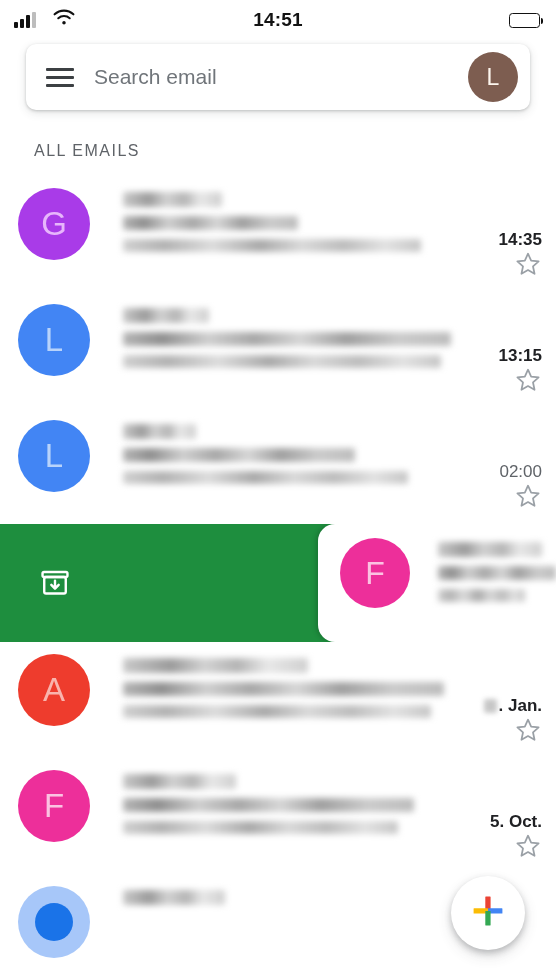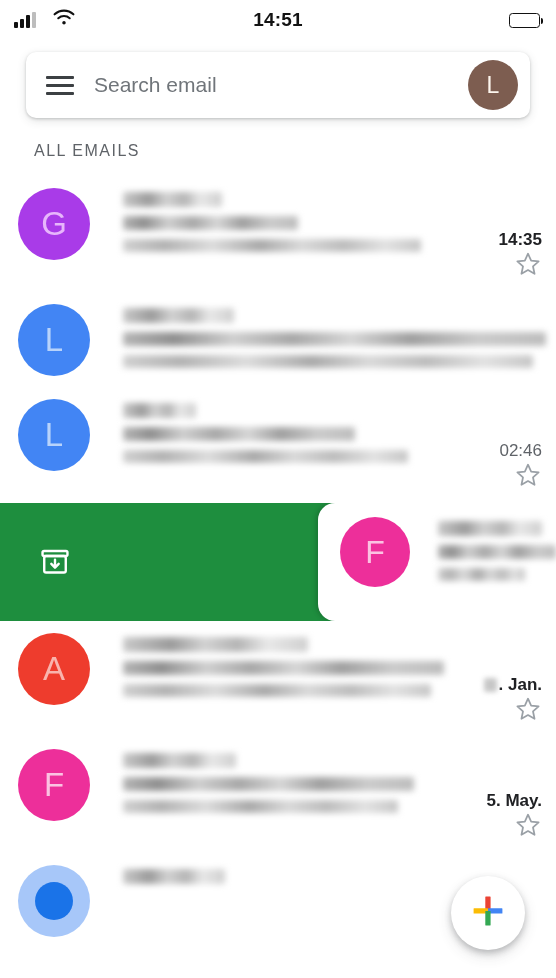--- a/index.html
+++ b/index.html
@@ -91,21 +91,21 @@
     top: 4px;
     width: 2.4px;
     height: 6px;
     background: #111;
     border-radius: 0 2px 2px 0;
   }
 
   
   #search-card {
     position: absolute;
-    top: 52px;
+    top: 44px;
     left: 26px;
     width: 504px;
     height: 66px;
     background: #ffffff;
     border-radius: 10px;
     box-shadow: 0 1px 3px rgba(60,64,67,0.26), 0 3px 10px rgba(60,64,67,0.14);
     display: flex;
     align-items: center;
     z-index: 25;
   }
@@ -352,30 +352,36 @@
           </svg>
           </div>
       </div>
       <div class="email-row">
         <div class="row-avatar" style="background:#4285f4;color:#b8d3fb">L</div>
         <div class="row-body">
           <div class="blur-line blur-sender" style="width:26%"></div>
           <div class="blur-line blur-subject" style="width:99%"></div>
           <div class="blur-line blur-preview" style="width:96%"></div>
         </div>
+        <div class="row-meta">
+            <div class="row-time unread">13:15</div>
+          <svg class="star-icon" viewBox="0 0 24 24">
+  <path d="M12 3.2l2.7 5.9 6.4.7-4.8 4.3 1.3 6.3L12 17.2 6.4 20.4l1.3-6.3L2.9 9.8l6.4-.7z" fill="none" stroke="#9aa0a6" stroke-width="1.5" stroke-linejoin="round"></path>
+          </svg>
+          </div>
       </div>
       <div class="email-row">
         <div class="row-avatar" style="background:#4285f4;color:#b8d3fb">L</div>
         <div class="row-body">
           <div class="blur-line blur-sender" style="width:22%"></div>
           <div class="blur-line blur-subject" style="width:70%"></div>
           <div class="blur-line blur-preview" style="width:86%"></div>
         </div>
         <div class="row-meta">
-            <div class="row-time read">02:46</div>
+            <div class="row-time read">02:00</div>
           <svg class="star-icon" viewBox="0 0 24 24">
   <path d="M12 3.2l2.7 5.9 6.4.7-4.8 4.3 1.3 6.3L12 17.2 6.4 20.4l1.3-6.3L2.9 9.8l6.4-.7z" fill="none" stroke="#9aa0a6" stroke-width="1.5" stroke-linejoin="round"></path>
           </svg>
           </div>
       </div>
       <div id="swipe-row" style="background: rgb(30, 142, 62);">
       <div id="archive-icon-wrap">
         <svg width="34" height="34" viewBox="0 0 24 24">
           <rect x="3.2" y="4.2" width="17.6" height="3.6" rx="1.1" fill="none" stroke="#fff" stroke-width="1.7"></rect>
           <rect x="4.4" y="7.8" width="15.2" height="11.6" rx="1.3" fill="none" stroke="#fff" stroke-width="1.7"></rect>
@@ -409,21 +415,21 @@
           </div>
       </div>
       <div class="email-row">
         <div class="row-avatar" style="background:#ed2f9a;color:#fbc2e2">F</div>
         <div class="row-body">
           <div class="blur-line blur-sender" style="width:34%"></div>
           <div class="blur-line blur-subject" style="width:88%"></div>
           <div class="blur-line blur-preview" style="width:83%"></div>
         </div>
         <div class="row-meta">
-            <div class="row-time unread">5. May.</div>
+            <div class="row-time unread">5. Oct.</div>
           <svg class="star-icon" viewBox="0 0 24 24">
   <path d="M12 3.2l2.7 5.9 6.4.7-4.8 4.3 1.3 6.3L12 17.2 6.4 20.4l1.3-6.3L2.9 9.8l6.4-.7z" fill="none" stroke="#9aa0a6" stroke-width="1.5" stroke-linejoin="round"></path>
           </svg>
           </div>
       </div>
       <div class="email-row partial-row" style="padding-bottom: 0px;">
         <div class="row-avatar" style="background:#a7c7f9;position:relative">
               <span style="width:38px;height:38px;border-radius:50%;background:#1a73e8;display:block"></span>
             </div>
         <div class="row-body">

